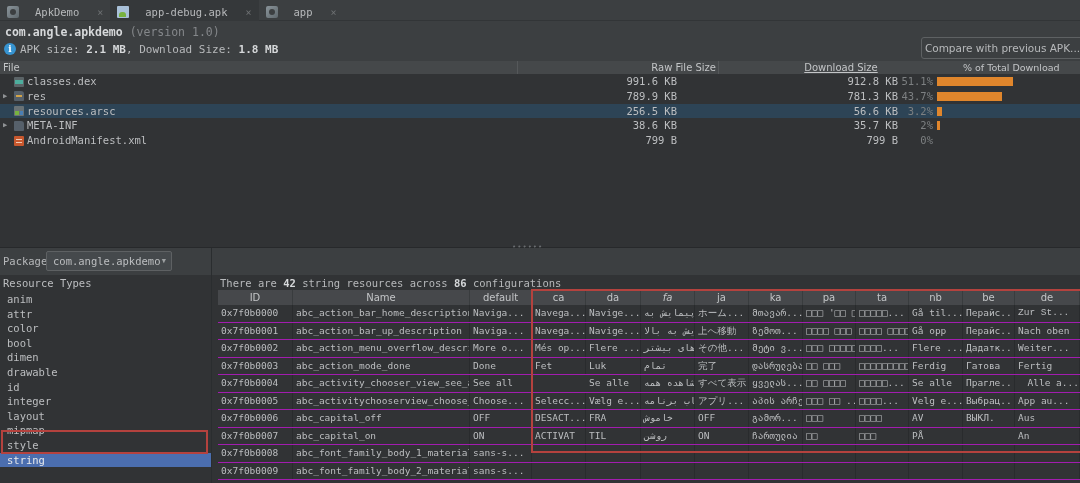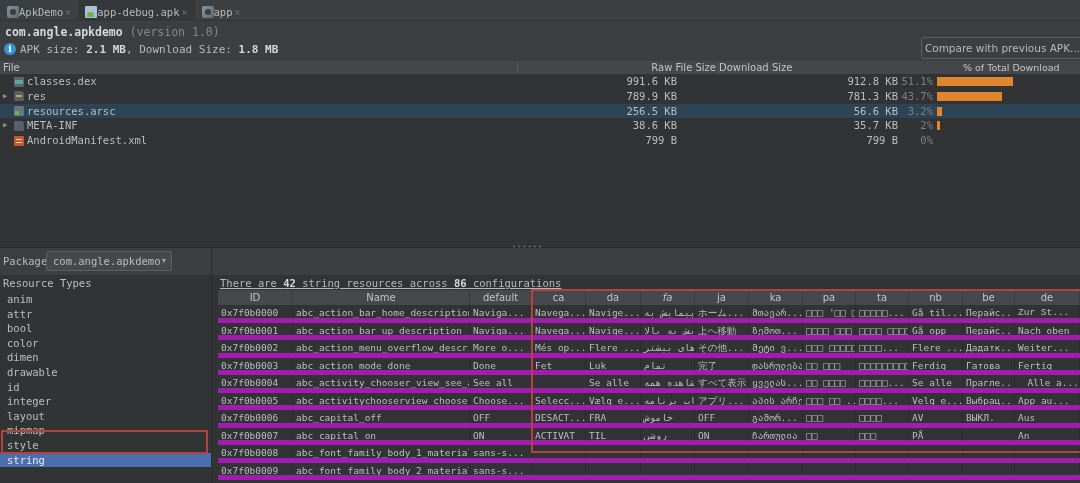--- a/index.html
+++ b/index.html
@@ -2,21 +2,21 @@
 <html><head>
 <meta charset="utf-8">
 <style>
   html,body{margin:0;padding:0;background:#26282a;}
   #root{position:relative;width:1080px;height:483px;overflow:hidden;background:#313335;
         font-family:"DejaVu Sans Mono",monospace;color:#bcbec0;font-size:10.5px;
         -webkit-font-smoothing:antialiased;}
   
   .tabbar{position:absolute;left:0;top:0;width:1080px;height:21px;background:#3c3f41;
           display:flex;align-items:stretch;border-bottom:1px solid #323537;box-sizing:border-box;}
-  .tab{position:relative;display:flex;align-items:center;gap:0;padding:12px 7px;cursor:default;}
+  .tab{position:relative;display:flex;align-items:center;gap:16px;padding:12px 7px;cursor:default;}
   .tab .tlabel{font-size:10.5px;color:#b7b9bb;}
   .tab.active{background:#35383a;}
   .tab.active::after{content:"";position:absolute;left:0;right:0;bottom:0;height:3px;background:#4a88c7;}
   .tclose{color:#6d7072;font-size:10px;margin-left:2px;}
   .ticon{width:12px;height:12px;display:inline-block;position:relative;}
   .icon-project{background:linear-gradient(135deg,#8a949a 0%,#5f686d 100%);border-radius:2px;}
   .icon-project::after{content:"";position:absolute;left:3px;top:3px;width:6px;height:6px;border-radius:50%;background:#3c3f41;}
   .icon-apk{background:#a8c0d8;border-radius:1px;}
   .icon-apk::after{content:"";position:absolute;left:2px;bottom:1px;width:7px;height:5px;border-radius:3px 3px 0 0;background:#77b23f;}
   .icon-module{background:linear-gradient(135deg,#8a949a 0%,#5f686d 100%);border-radius:2px;}
@@ -31,21 +31,21 @@
   .info-icon{position:absolute;left:4px;top:22px;width:12px;height:12px;border-radius:50%;background:#3794d1;
              color:#fff;font-size:9px;font-weight:bold;text-align:center;line-height:12px;font-family:"DejaVu Serif",serif;}
   .compare-btn{position:absolute;left:921px;top:16px;width:163px;height:22px;background:#3c3f41;
                border:1px solid #5e6163;border-radius:3px;color:#b7b9bb;
                font-family:"DejaVu Sans",sans-serif;font-size:10.5px;text-align:center;line-height:20px;box-sizing:border-box;}
   
   .ft-header{position:absolute;left:0;top:61px;width:1080px;height:13px;background:#45484a;
              display:flex;font-family:"DejaVu Sans",sans-serif;font-size:10px;color:#c3c5c7;line-height:13px;}
   .ft-header .h-file{width:518px;padding-left:3px;box-sizing:border-box;border-right:1px solid #55585a;}
   .ft-header .h-raw{width:201px;text-align:right;padding-right:2px;box-sizing:border-box;border-right:1px solid #55585a;}
-  .ft-header .h-dl{width:244px;text-align:left;box-sizing:border-box;}
+  .ft-header .h-dl{width:244px;text-align:center;box-sizing:border-box;text-decoration:underline;}
   .ft-header .h-pct{width:117px;text-align:left;font-size:9.5px;box-sizing:border-box;}
   .ft-rows{position:absolute;left:0;top:74px;width:1080px;}
   .ft-row{position:relative;height:14.8px;line-height:14.8px;}
   .ft-row.sel{background:#2d4456;}
   .ft-arrow{position:absolute;left:3px;top:0;font-size:7px;color:#8f9294;}
   .fticon{position:absolute;left:14px;top:2.5px;width:10px;height:10px;}
   .ic-dex{background:#5b6467;border-radius:1px;}
   .ic-dex::after{content:"";position:absolute;left:1px;top:3px;width:8px;height:4px;background:#4dae9d;}
   .ic-folder-res{background:#56606a;border-radius:1px 3px 1px 1px;}
   .ic-folder-res::after{content:"";position:absolute;left:2px;top:4px;width:6px;height:2px;background:#d3a448;}
@@ -69,27 +69,27 @@
              border-radius:2px;box-sizing:border-box;line-height:18px;}
   .pkg-value{position:absolute;left:6px;font-size:10.5px;color:#bcbec0;}
   .combo-arrow{position:absolute;right:5px;top:0;color:#9da0a2;font-size:7px;line-height:18px;}
   
   .res-title{position:absolute;left:3px;top:277px;font-size:10.5px;color:#bcbec0;}
   .res-list{position:absolute;left:0;top:292px;width:211px;}
   .res-item{height:14.6px;line-height:14.6px;padding-left:7px;font-size:10.5px;color:#bcbec0;white-space:nowrap;}
   .res-item.sel{background:#4b6eaf;color:#e8eaec;}
   .vdiv{position:absolute;left:211px;top:248px;width:1px;height:235px;background:#2a2d2f;}
   
-  .summary{position:absolute;left:220px;top:277px;font-size:10.5px;color:#b7b9bb;white-space:nowrap;text-decoration:underline;}
+  .summary{position:absolute;left:220px;top:277px;font-size:10.5px;color:#b7b9bb;white-space:nowrap;}
   .summary b{color:#d6d8da;}
   .st-table{position:absolute;left:218px;top:290px;width:862px;height:193px;overflow:hidden;}
   .st-header{display:flex;height:15px;background:#46484b;font-family:"DejaVu Sans",sans-serif;
              font-size:10px;color:#c3c5c7;line-height:15px;box-sizing:border-box;}
   .st-header .hc{text-align:center;box-sizing:border-box;border-right:1px solid #393c3e;overflow:hidden;white-space:nowrap;}
-  .st-row{display:flex;height:17.5px;line-height:16.5px;box-sizing:border-box;border-bottom:5px solid #a21caf;}
+  .st-row{display:flex;height:17.5px;line-height:16.5px;box-sizing:border-box;border-bottom:1px solid #a21caf;}
   .st-cell{box-sizing:border-box;border-right:1px solid #292b2d;overflow:hidden;white-space:nowrap;
            padding-left:3px;font-size:9.5px;color:#bcbec0;
            font-family:"DejaVu Sans Mono","DejaVu Sans",monospace;}
   
   .red-box{position:absolute;border:2px solid #b4423e;box-sizing:border-box;pointer-events:none;}
 </style>
 </head>
 <body>
 
 <div id="root">
@@ -184,22 +184,22 @@
     <div class="pkg-combo">
       <span class="pkg-value">com.angle.apkdemo</span>
       <span class="combo-arrow">▼</span>
     </div>
   </div>
 
   <div class="res-title">Resource Types</div>
   <div class="res-list">
       <div class="res-item">anim</div>
       <div class="res-item">attr</div>
+      <div class="res-item">color</div>
       <div class="res-item">bool</div>
-      <div class="res-item">color</div>
       <div class="res-item">dimen</div>
       <div class="res-item">drawable</div>
       <div class="res-item">id</div>
       <div class="res-item">integer</div>
       <div class="res-item">layout</div>
       <div class="res-item">mipmap</div>
       <div class="res-item">style</div>
       <div class="res-item sel">string</div>
     </div>
   <div class="vdiv"></div>

